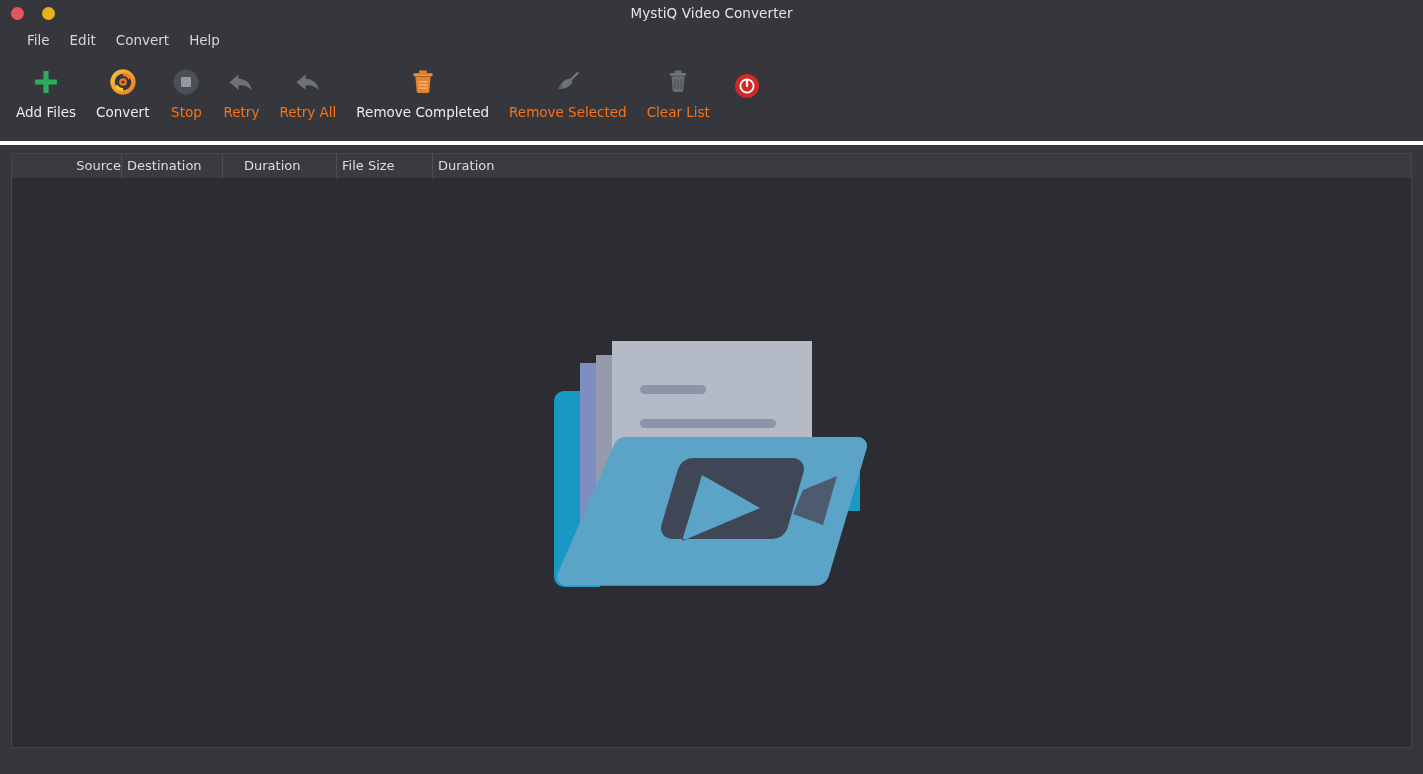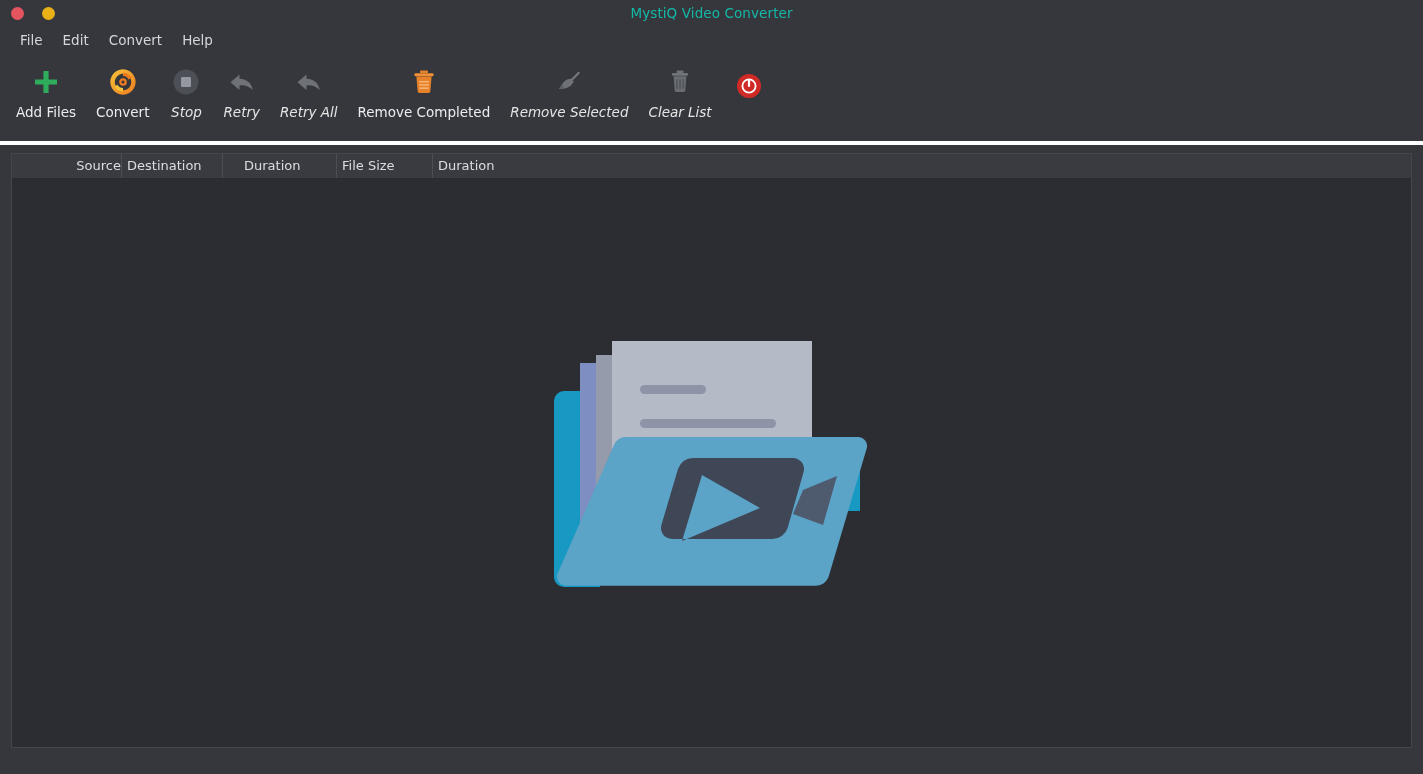--- a/index.html
+++ b/index.html
@@ -44,35 +44,35 @@
     height: 13px;
     border-radius: 50%;
     display: block;
   }
   .wc-close { background: #e5545f; }
   .wc-min   { background: #e9b116; }
 
   .window-title {
     width: 100%;
     text-align: center;
-    color: #14b8a6;
+    color: #e5e5e5;
     font-size: 13.5px;
     letter-spacing: 0.1px;
     line-height: 27px;
     user-select: none;
   }
 
   
   .menubar {
     height: 26px;
     flex: 0 0 26px;
     background: #36373d;
     display: flex;
     align-items: center;
-    padding-left: 10px;
+    padding-left: 17px;
     gap: 0px;
   }
   .menu-item {
     color: #d5d6da;
     font-size: 13.5px;
     padding: 3px 10px 4px 10px;
     cursor: default;
     white-space: nowrap;
     border-radius: 2px;
   }
@@ -109,21 +109,21 @@
     align-items: center;
     justify-content: center;
     margin-bottom: 6px;
   }
   .tool-btn .tlabel {
     font-size: 13.5px;
     white-space: nowrap;
     line-height: 1.1;
   }
   .tool-btn.enabled .tlabel  { color: #ebecef; }
-  .tool-btn.disabled .tlabel { color: #e5e5e5; font-style: italic; }
+  .tool-btn.disabled .tlabel { color: #f97316; }
   .tool-btn.power {
     min-width: 44px;
     padding-top: 10px;
   }
 
   
   .listwrap {
     flex: 1 1 auto;
     margin: 8px 11px 0 11px;
     border: 1px solid #45464c;

